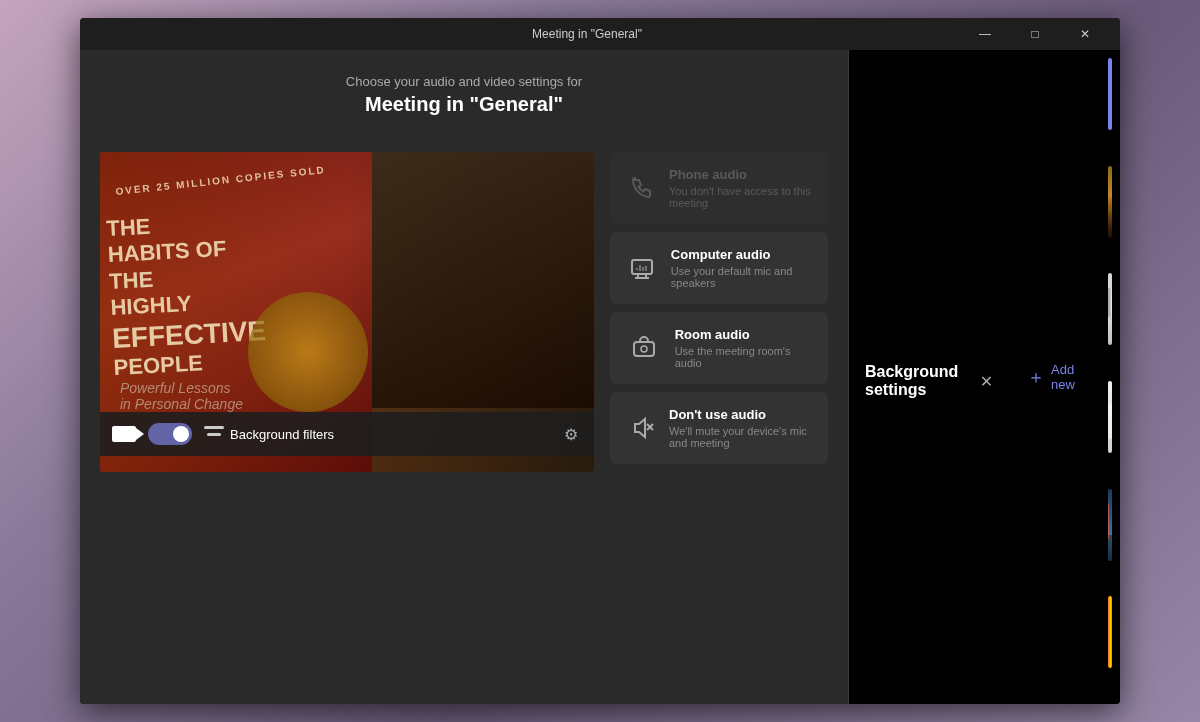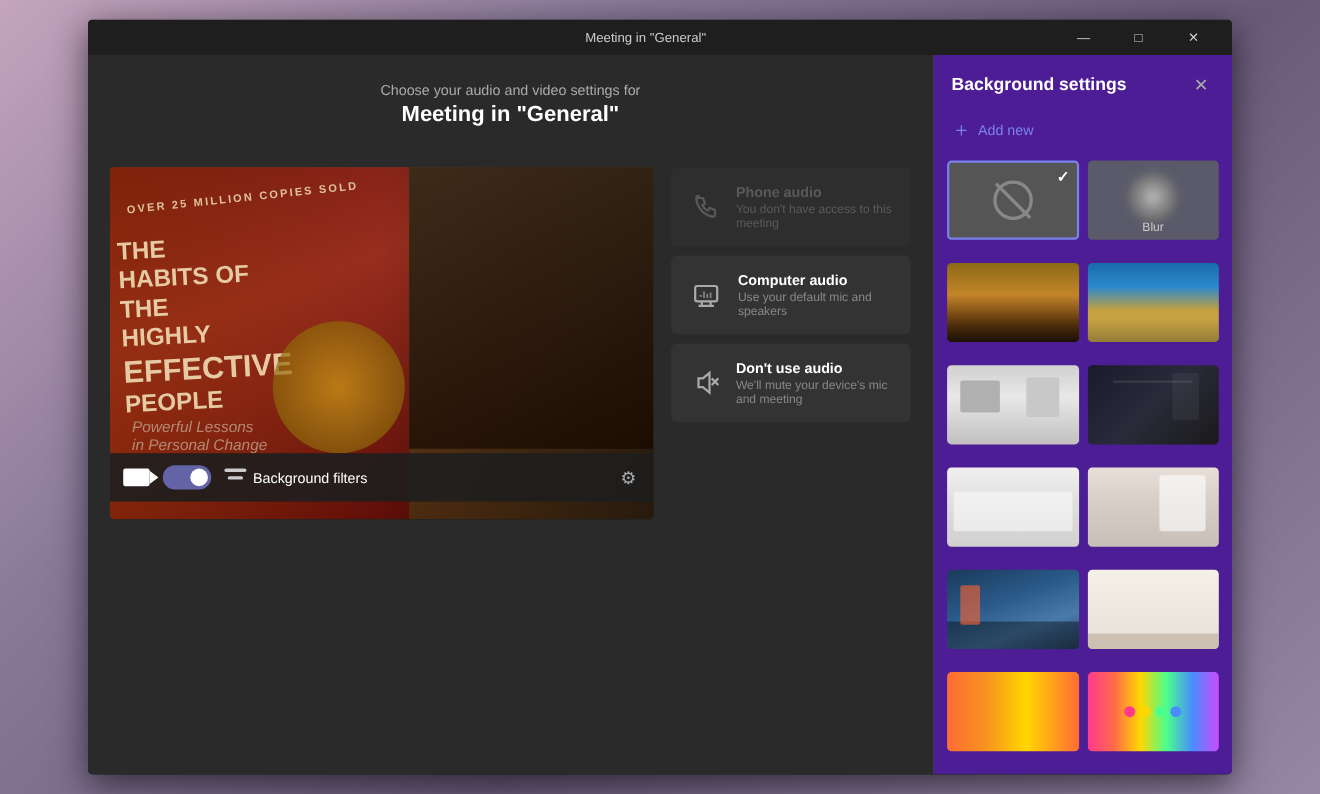--- a/index.html
+++ b/index.html
@@ -278,23 +278,23 @@
       color: #888;
       font-size: 11px;
     }
     .audio-option.disabled h4 {
       color: #888;
     }
 
     
     .right-panel {
       width: 272px;
-      background: #4c1d95;
-      display: flex;
-      flex-direction: column;
+      background: #000000;
+      display: flex;
+      flex-direction: row;
       border-left: 1px solid #3a3a3a;
     }
     .bg-settings-header {
       display: flex;
       align-items: center;
       justify-content: space-between;
       padding: 16px 16px 8px;
     }
     .bg-settings-title {
       color: #fff;
@@ -499,20 +499,33 @@
                 <line x1="15" y1="13" x2="15" y2="17" stroke="#888" stroke-width="1.5"></line>
                 <line x1="18" y1="12" x2="18" y2="17" stroke="#888" stroke-width="1.5"></line>
               </svg>
             </div>
             <div class="audio-option-text">
               <h4>Computer audio</h4>
               <p>Use your default mic and speakers</p>
             </div>
           </div>
 
+          <div class="audio-option">
+            <div class="audio-option-icon">
+              <svg width="28" height="28" viewBox="0 0 28 28" fill="none">
+                <rect x="4" y="8" width="20" height="14" rx="3" stroke="#aaa" stroke-width="2" fill="none"></rect>
+                <circle cx="14" cy="15" r="3" stroke="#aaa" stroke-width="1.5" fill="none"></circle>
+                <path d="M10 8V7a4 4 0 018 0v1" stroke="#aaa" stroke-width="2" fill="none"></path>
+              </svg>
+            </div>
+            <div class="audio-option-text">
+              <h4>Room audio</h4>
+              <p>Use the meeting room's audio</p>
+            </div>
+          </div>
 
           <div class="audio-option">
             <div class="audio-option-icon">
               <svg width="28" height="28" viewBox="0 0 28 28" fill="none">
                 <path d="M8 10v8h4l6 5V5l-6 5H8z" stroke="#aaa" stroke-width="2" fill="none"></path>
                 <line x1="20" y1="10" x2="26" y2="16" stroke="#aaa" stroke-width="2"></line>
                 <line x1="26" y1="10" x2="20" y2="16" stroke="#aaa" stroke-width="2"></line>
               </svg>
             </div>
             <div class="audio-option-text">

